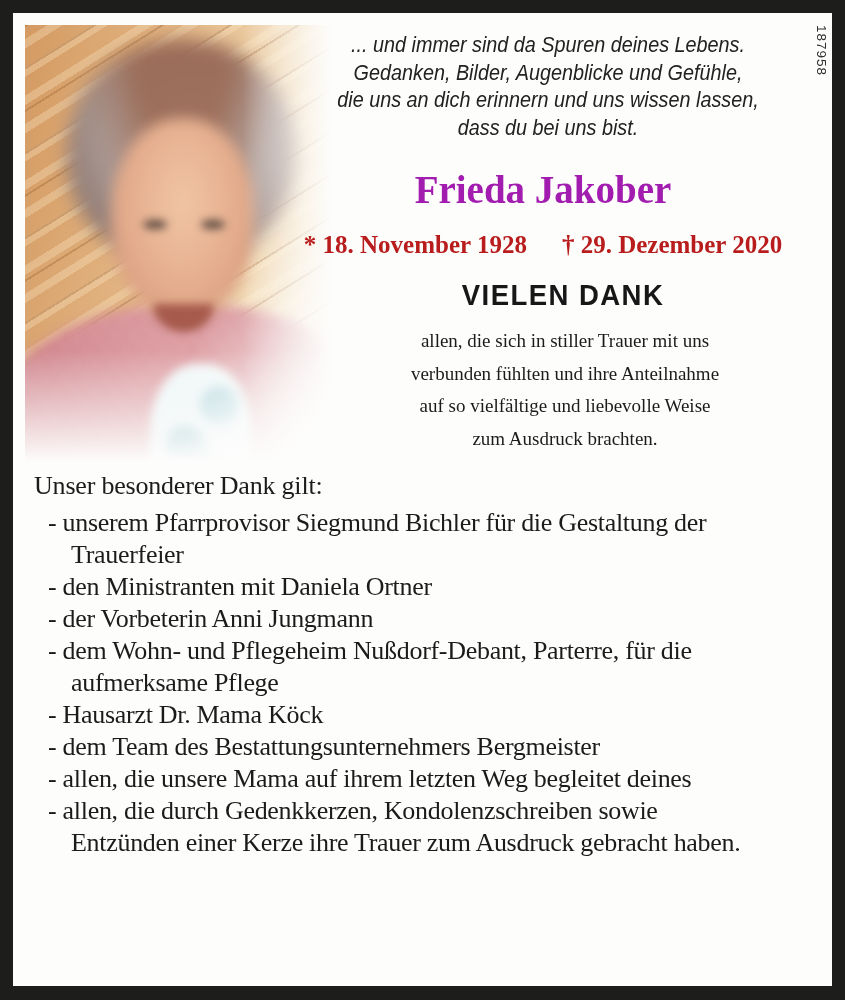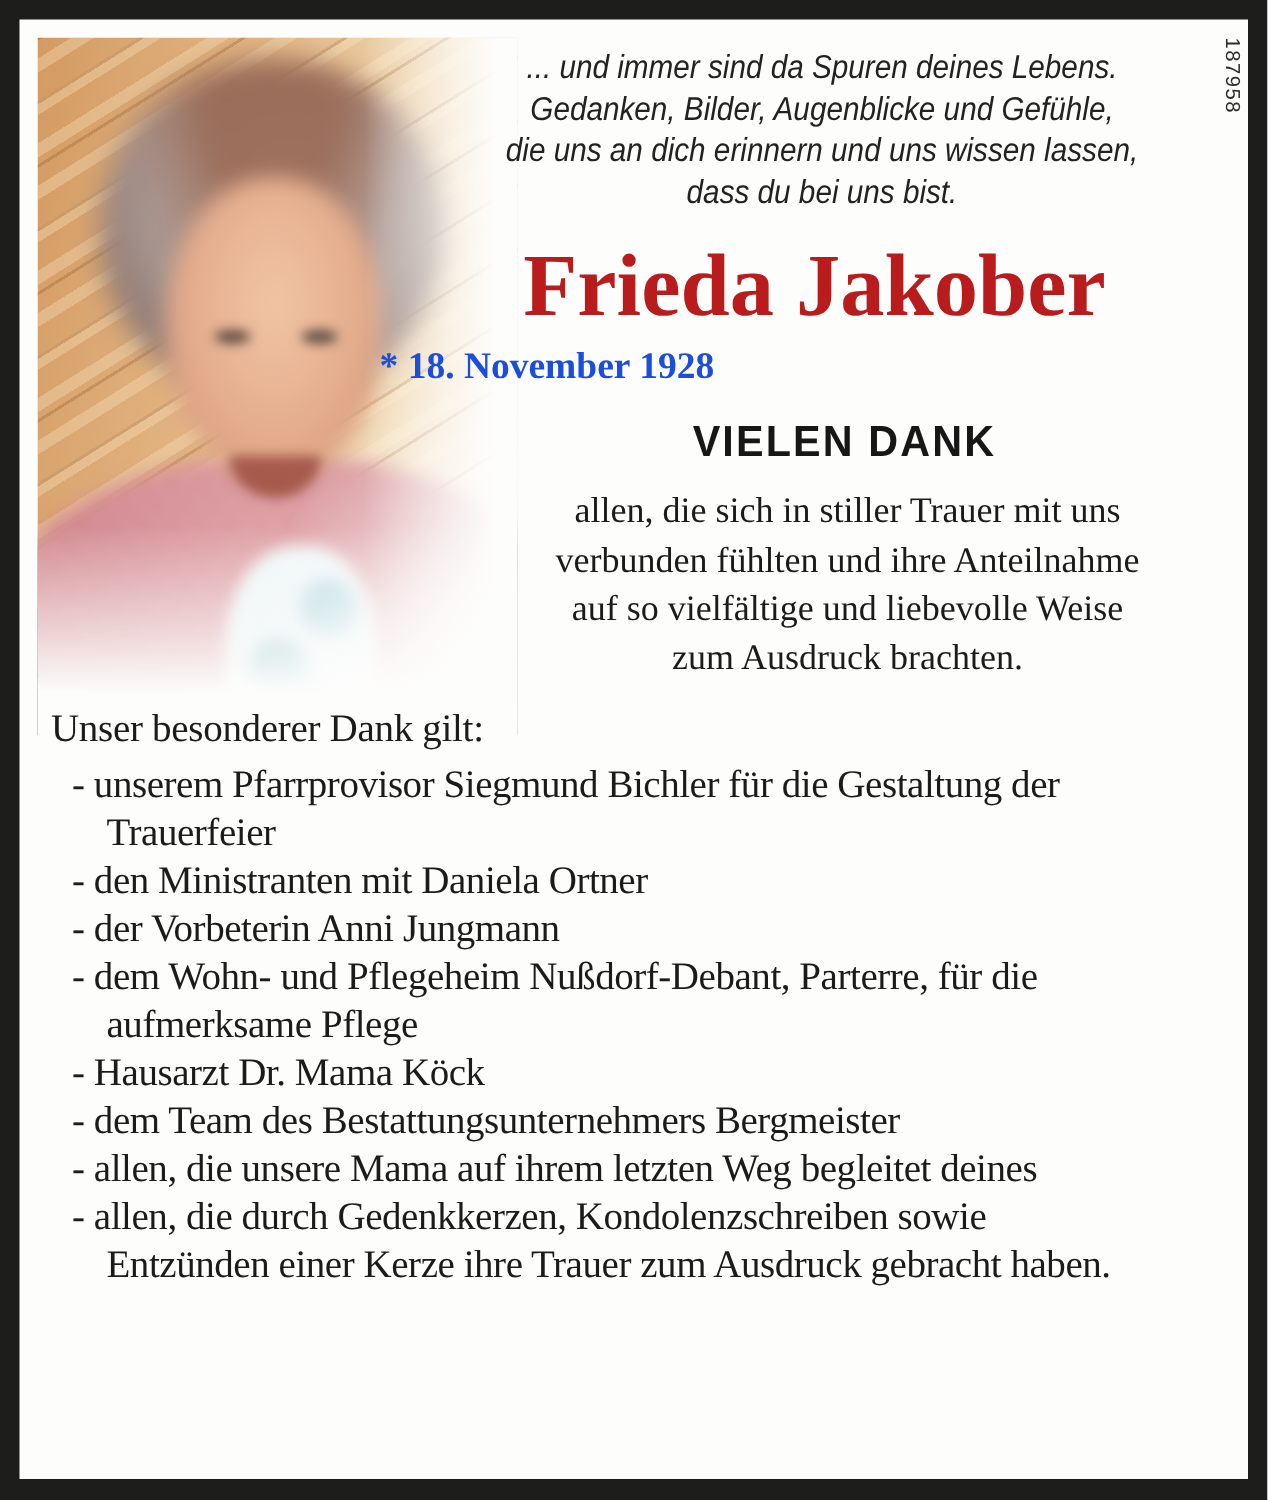--- a/index.html
+++ b/index.html
@@ -77,36 +77,36 @@
   }
 
   
   .quote { position: absolute; left: 290px; top: 18px; width: 490px;
     text-align: center; white-space: pre-line;
     font-family: "Liberation Sans", sans-serif; font-style: italic;
     font-size: 22px; line-height: 27.5px; color: #222;
     transform: scaleX(0.90); transform-origin: 50% 0;
   }
   .name { position: absolute; left: 240px; top: 146px; width: 580px; margin: 0;
-    text-align: center; font-weight: bold; font-size: 59px; line-height: 62px;
-    color: #b91c1c;
+    text-align: center; font-weight: bold; font-size: 39px; line-height: 62px;
+    color: #a21caf;
   }
   .dates { position: absolute; left: 240px; top: 218px; width: 580px;
-    display: flex; gap: 35px;
-    font-weight: bold; font-size: 25px; color: #1d4ed8;
+    display: flex; justify-content: center; gap: 35px;
+    font-weight: bold; font-size: 25px; color: #b91c1c;
   }
   .thanks-title { position: absolute; left: 300px; top: 266px; width: 500px;
     text-align: center;
     font-family: "Liberation Sans", sans-serif; font-weight: bold;
     font-size: 29px; letter-spacing: 1.5px; color: #171717;
     transform: scaleX(0.95); transform-origin: 50% 0;
   }
   .intro { position: absolute; left: 307px; top: 312px; width: 490px;
     text-align: center; white-space: pre-line;
-    font-size: 24px; line-height: 32.5px;
+    font-size: 19px; line-height: 32.5px;
   }
 
   
   .heading { position: absolute; left: 21px; top: 458px;
     font-size: 26px; letter-spacing: -0.2px;
   }
   .list { position: absolute; left: 35px; top: 494px; width: 760px;
     font-size: 26px; line-height: 32px; letter-spacing: -0.3px;
   }
   .item { padding-left: 23px; text-indent: -23px; white-space: pre-line; }
@@ -140,20 +140,21 @@
 
     <div class="quote">... und immer sind da Spuren deines Lebens.
 Gedanken, Bilder, Augenblicke und Gefühle,
 die uns an dich erinnern und uns wissen lassen,
 dass du bei uns bist.</div>
 
     <h1 class="name">Frieda Jakober</h1>
 
     <div class="dates">
       <span>* 18. November 1928</span>
+      <span>† 29. Dezember 2020</span>
     </div>
 
     <div class="thanks-title">VIELEN DANK</div>
 
     <div class="intro">allen, die sich in stiller Trauer mit uns
 verbunden fühlten und ihre Anteilnahme
 auf so vielfältige und liebevolle Weise
 zum Ausdruck brachten.</div>
 
     <div class="heading">Unser besonderer Dank gilt:</div>

